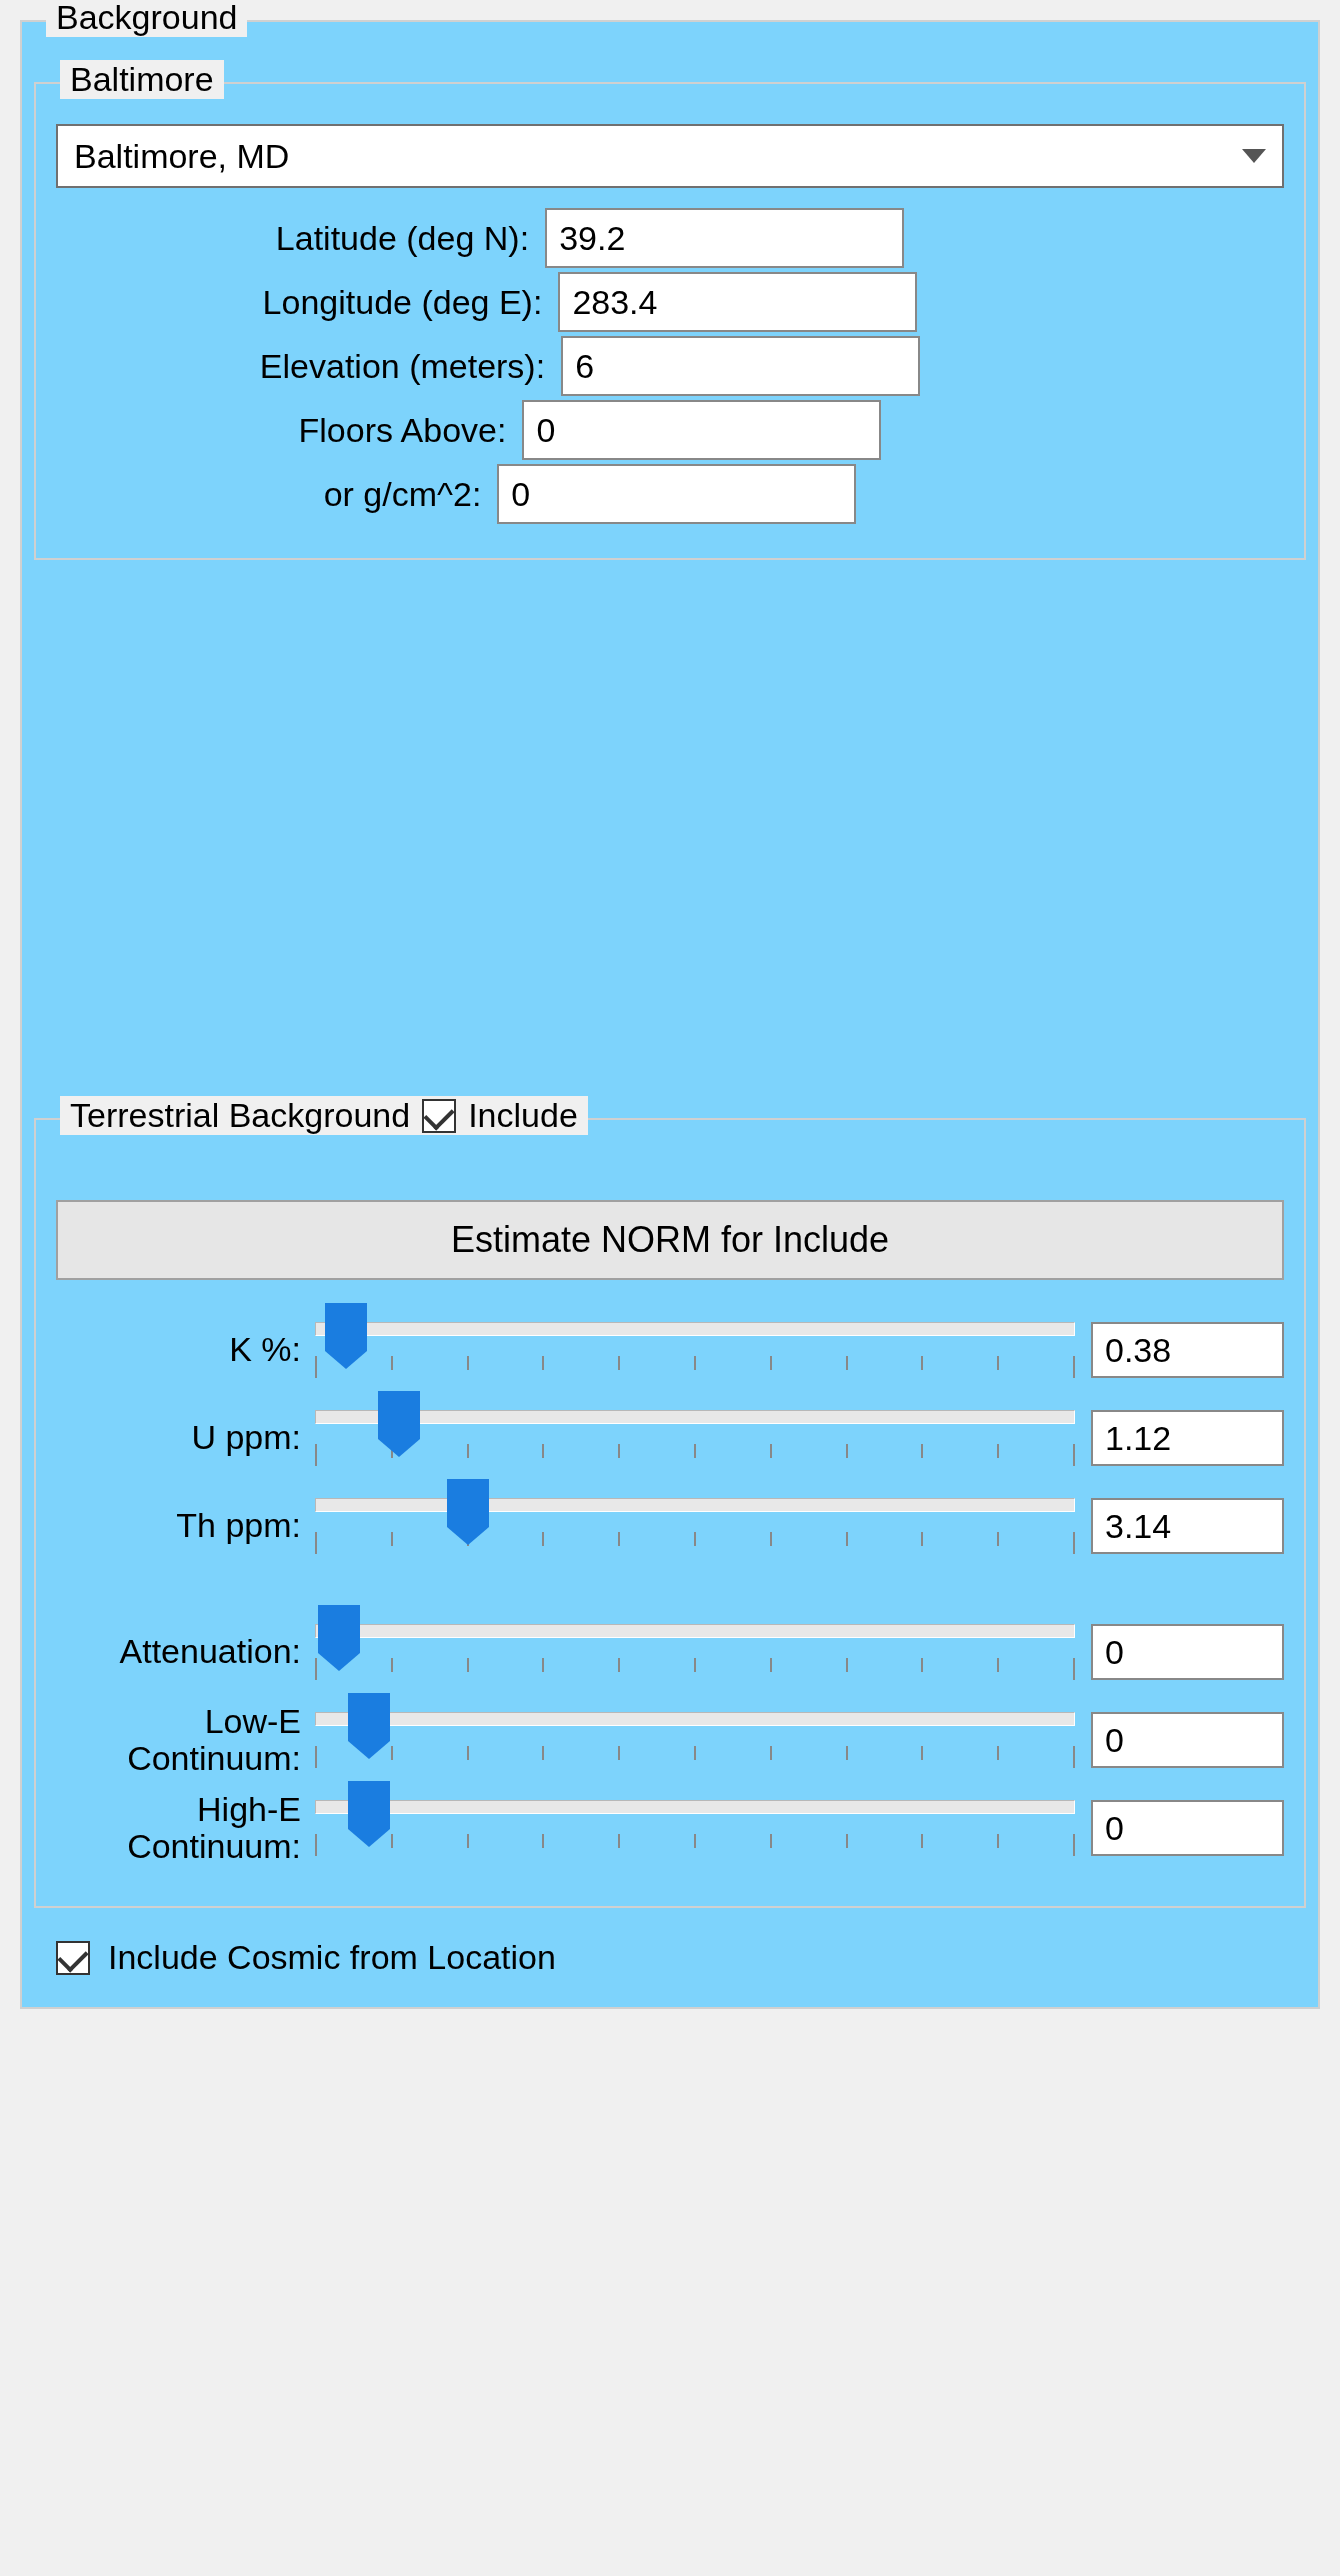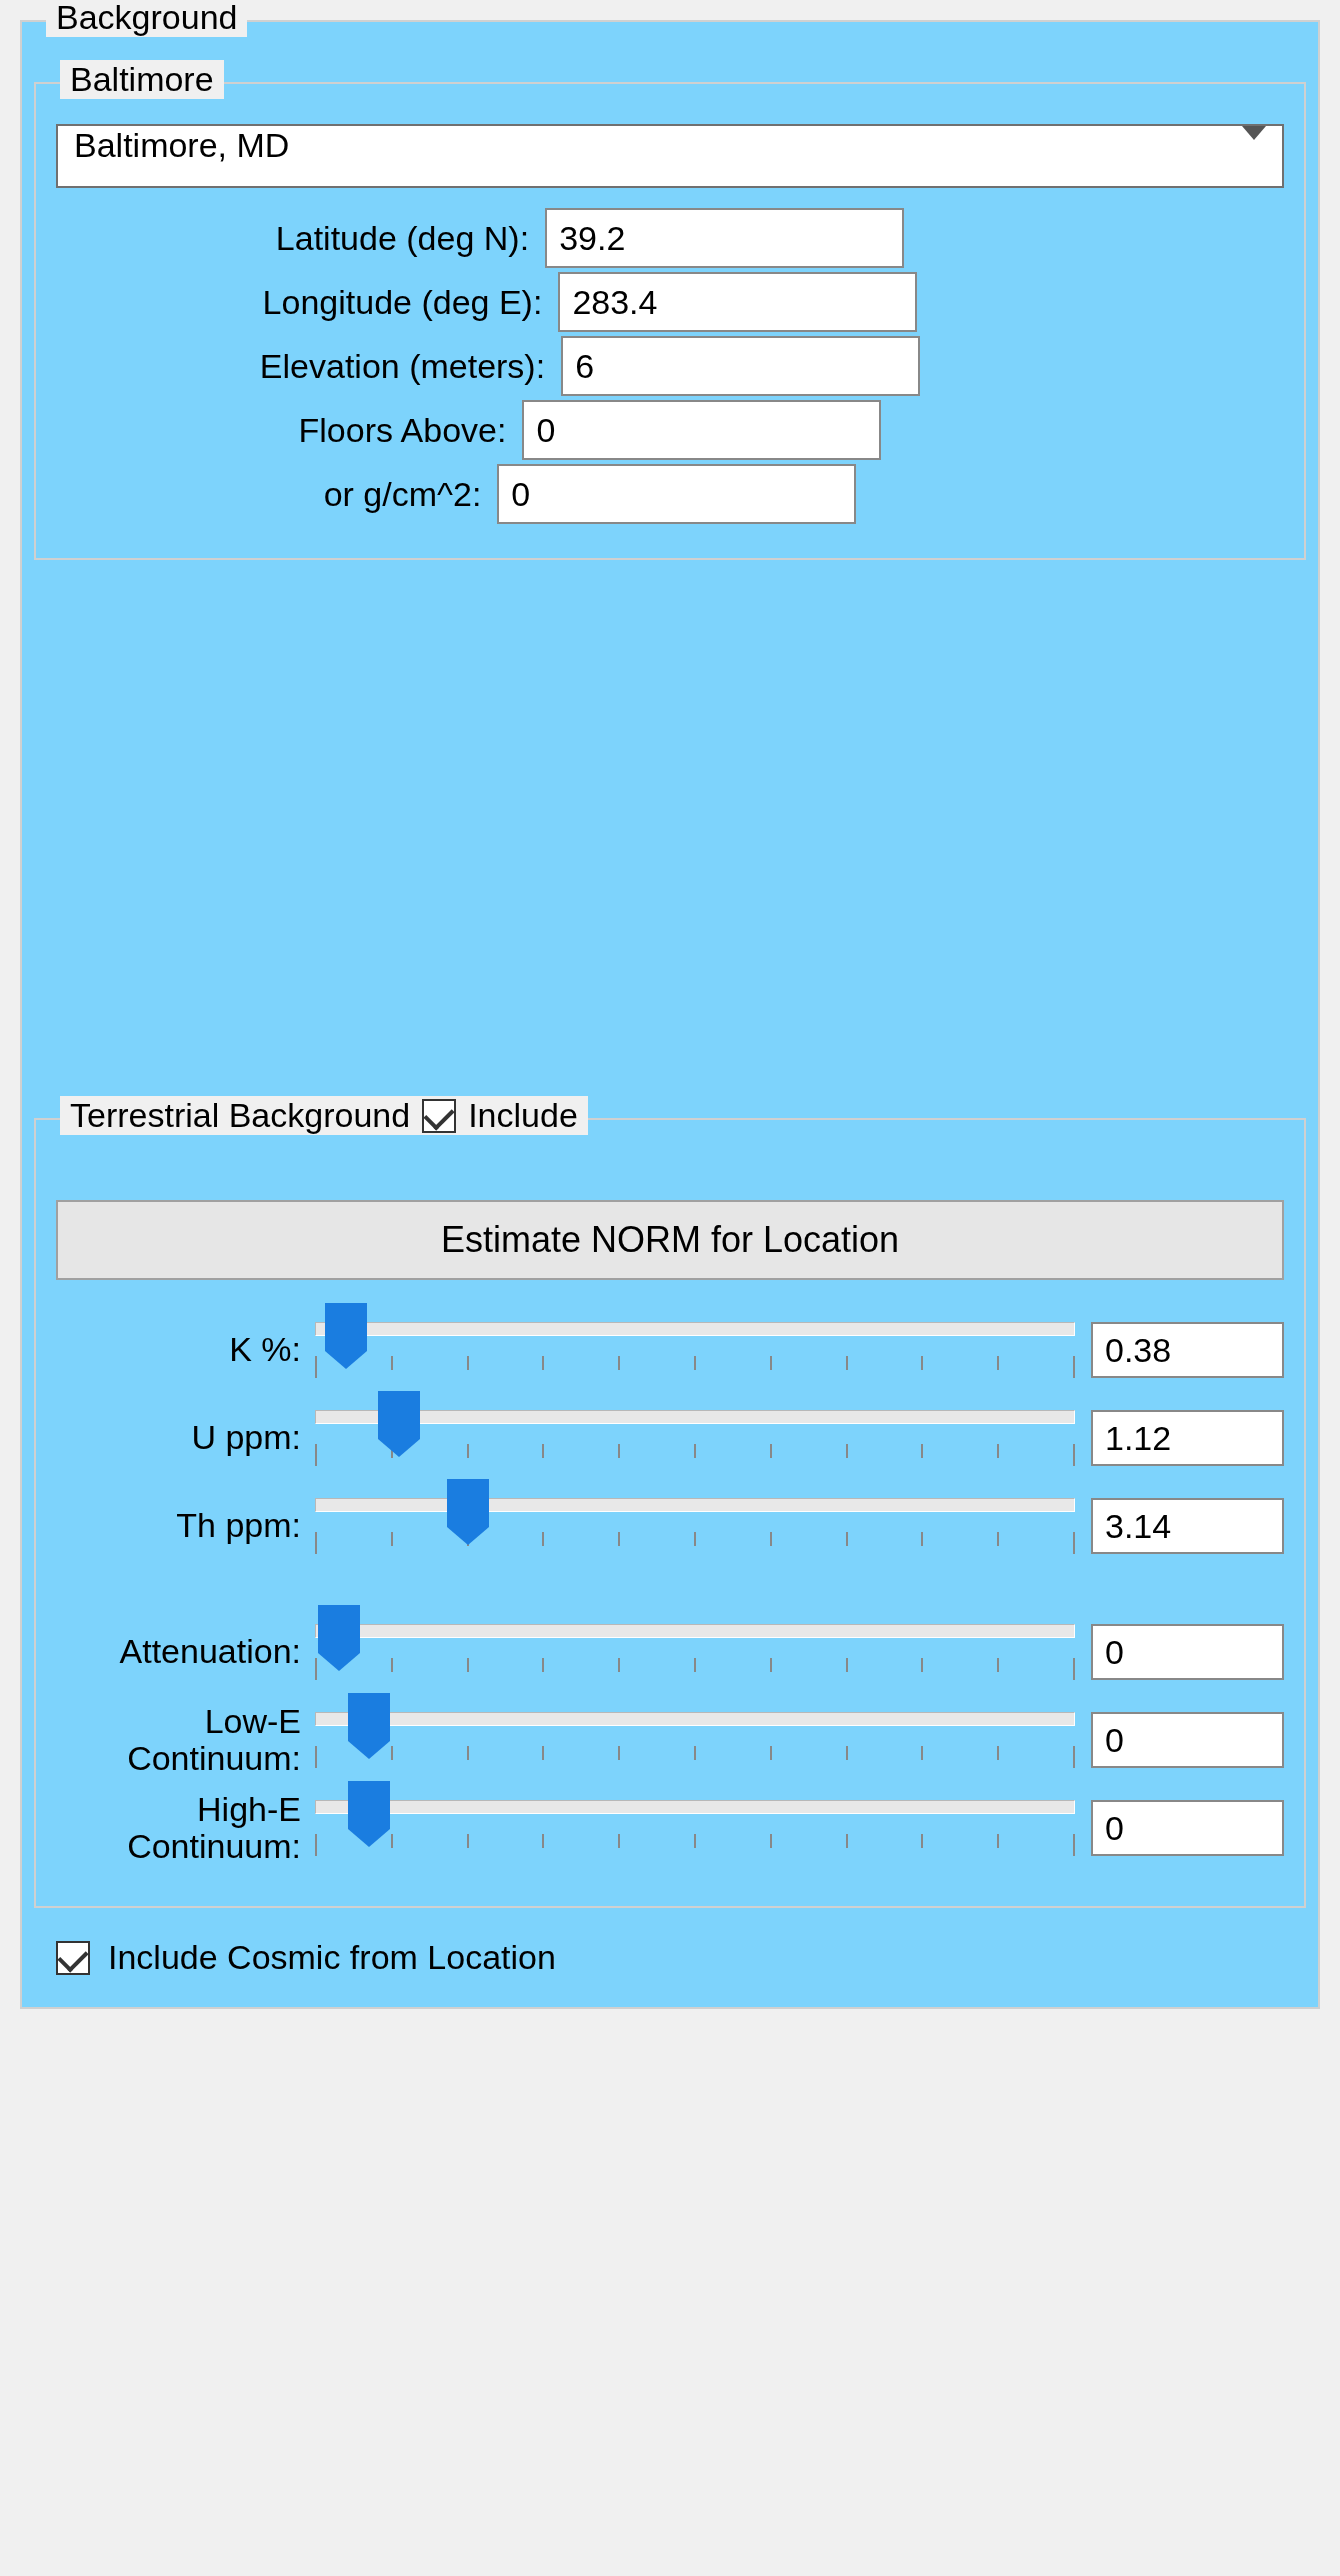--- a/index.html
+++ b/index.html
@@ -40,20 +40,21 @@
   .fieldset.terr {
     padding: 80px 20px 30px 20px;
     margin-top: 558px;
   }
   .dropdown {
     width: 100%;
     height: 64px;
     border: 2px solid #707070;
     background: #fff;
     display: flex;
+    align-items: center;
     justify-content: space-between;
     padding: 0 16px;
     font-size: 34px;
     cursor: pointer;
     margin-bottom: 20px;
   }
   .chev {
     width: 0; height: 0;
     border-left: 12px solid transparent;
     border-right: 12px solid transparent;
@@ -235,21 +236,21 @@
     </div>
   </div>
 
   <div class="fieldset terr">
     <div class="legend">
       <span>Terrestrial Background</span>
       <span class="chk checked"></span>
       <span>Include</span>
     </div>
 
-    <button class="btn">Estimate NORM for Location</button>
+    <button class="btn">Estimate NORM for Include</button>
 
     <div class="srow">
       <div class="slbl">K %:</div>
       <div class="slider-wrap">
         <div class="track">
             <div class="thumb" style="left: 4%;"></div>
           </div>
         <div class="ticks">
             <span></span>
             <span></span>

